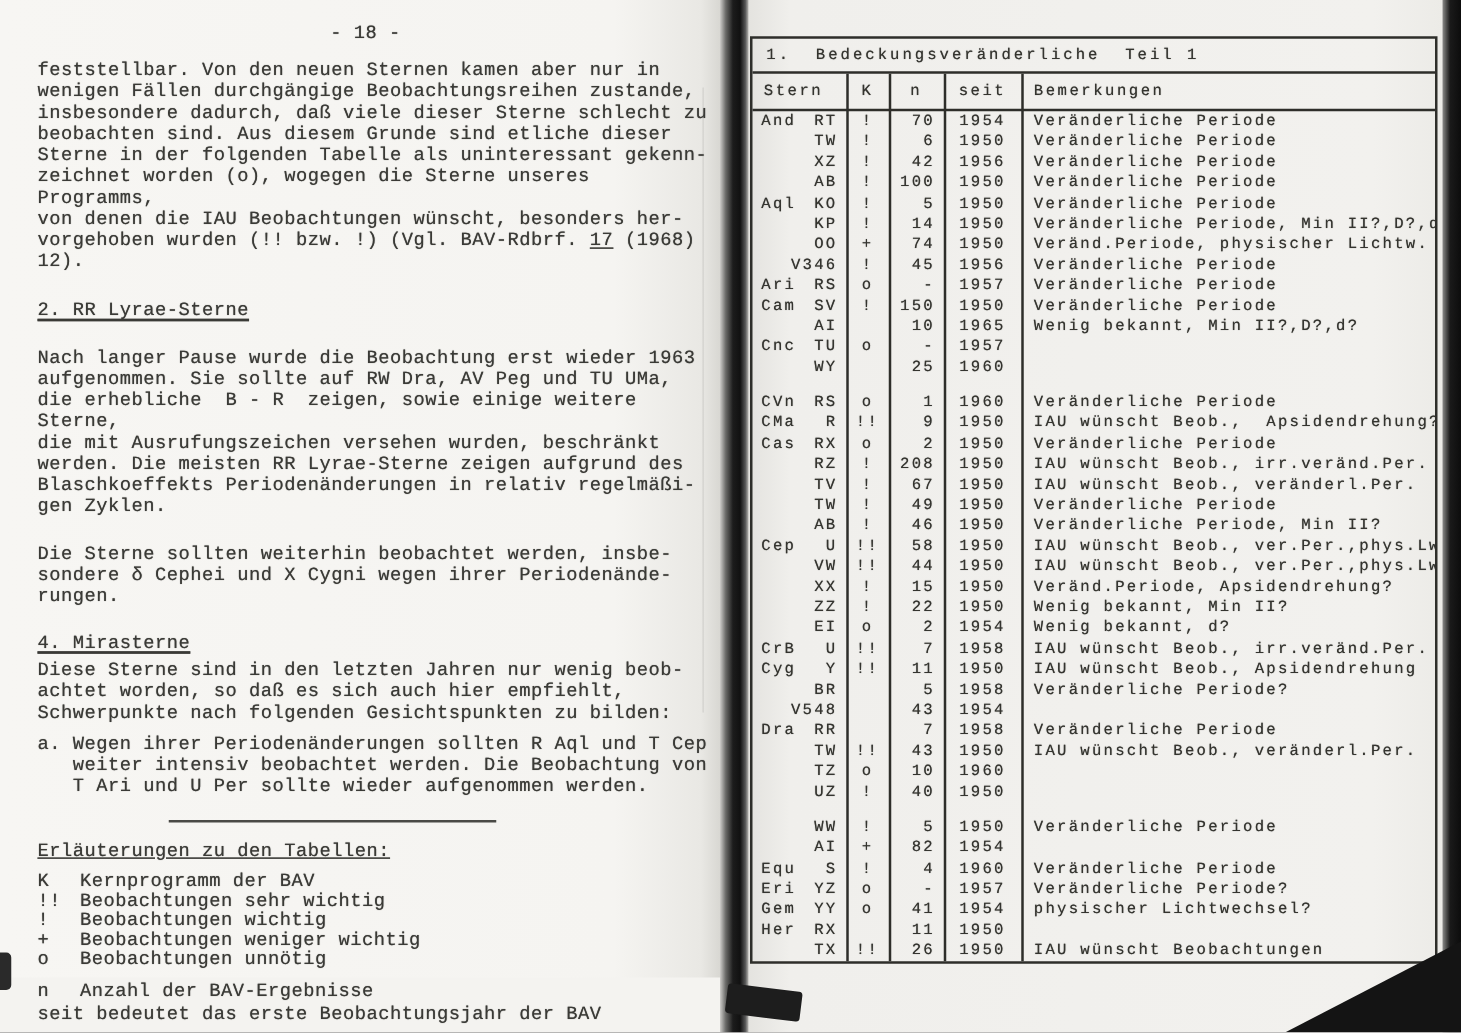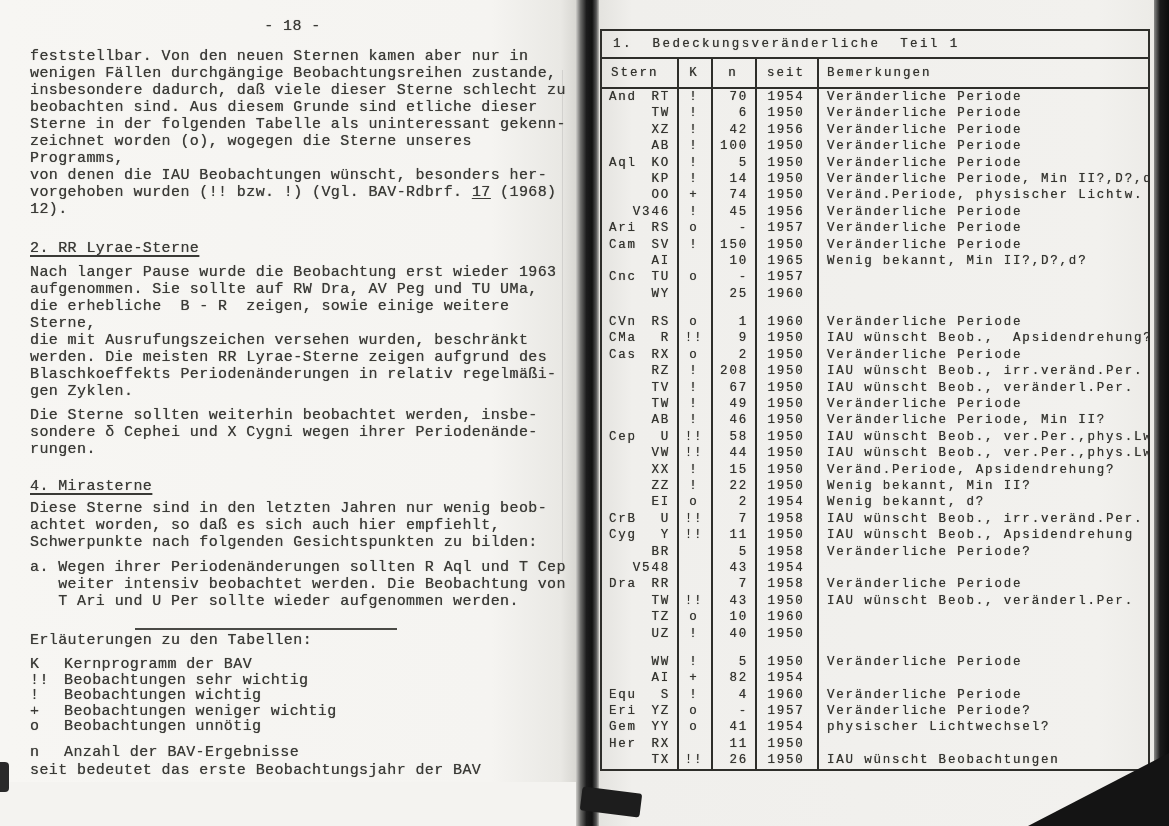--- a/index.html
+++ b/index.html
@@ -10,24 +10,24 @@
              background:linear-gradient(90deg,#f7f6f3 0%,#f5f4f1 85%,#e9e8e4 97%,#d6d5d0 100%);
              padding:18px 0 0 30px;box-sizing:border-box;}
   .page-left, .page-right{font-size:15px;line-height:17px;letter-spacing:.4px;
              text-shadow:0 0 .7px rgba(50,50,46,.75);}
   .pagenum{width:525px;text-align:center;line-height:17px;}
   .prose{white-space:pre-wrap;width:545px;}
   .intro{margin-top:13px;}
   .u{text-decoration:underline;text-underline-offset:2px;}
   .sec-h{margin-top:22px;text-decoration:underline;text-underline-offset:3px;
          text-decoration-thickness:1.5px;}
-  .sec-b{margin-top:7px;}
+  .sec-b{margin-top:21px;}
   .list-a{margin-top:8px;}
   .sep{margin:18px 0 0 105px;width:262px;border:none;border-top:2px solid #4a4a46;}
-  .leg-title{margin-top:2px;}
+  .leg-title{margin-top:15px;text-decoration:underline;}
   .legend{margin-top:8px;}
   .leg-item{display:flex;line-height:15.6px;}
   .leg-item.gap{margin-top:10px;}
   .leg-sym{width:34px;flex:none;}
   .leg-footnote{margin-top:2px;line-height:15.6px;}
   .edge-tick{position:absolute;left:562px;top:70px;width:1px;height:500px;background:#777;opacity:.18;}
   .nub-bl{position:absolute;left:0;top:762px;width:9px;height:30px;background:#2a2a2a;border-radius:0 4px 4px 0;}
   
   .gutter{position:absolute;left:576px;top:0;width:23px;height:826px;
           background:linear-gradient(90deg,#cfcecb 0%,#6a6a68 20%,#1c1c1c 45%,#111 70%,#555 88%,#bdbcb8 100%);}

